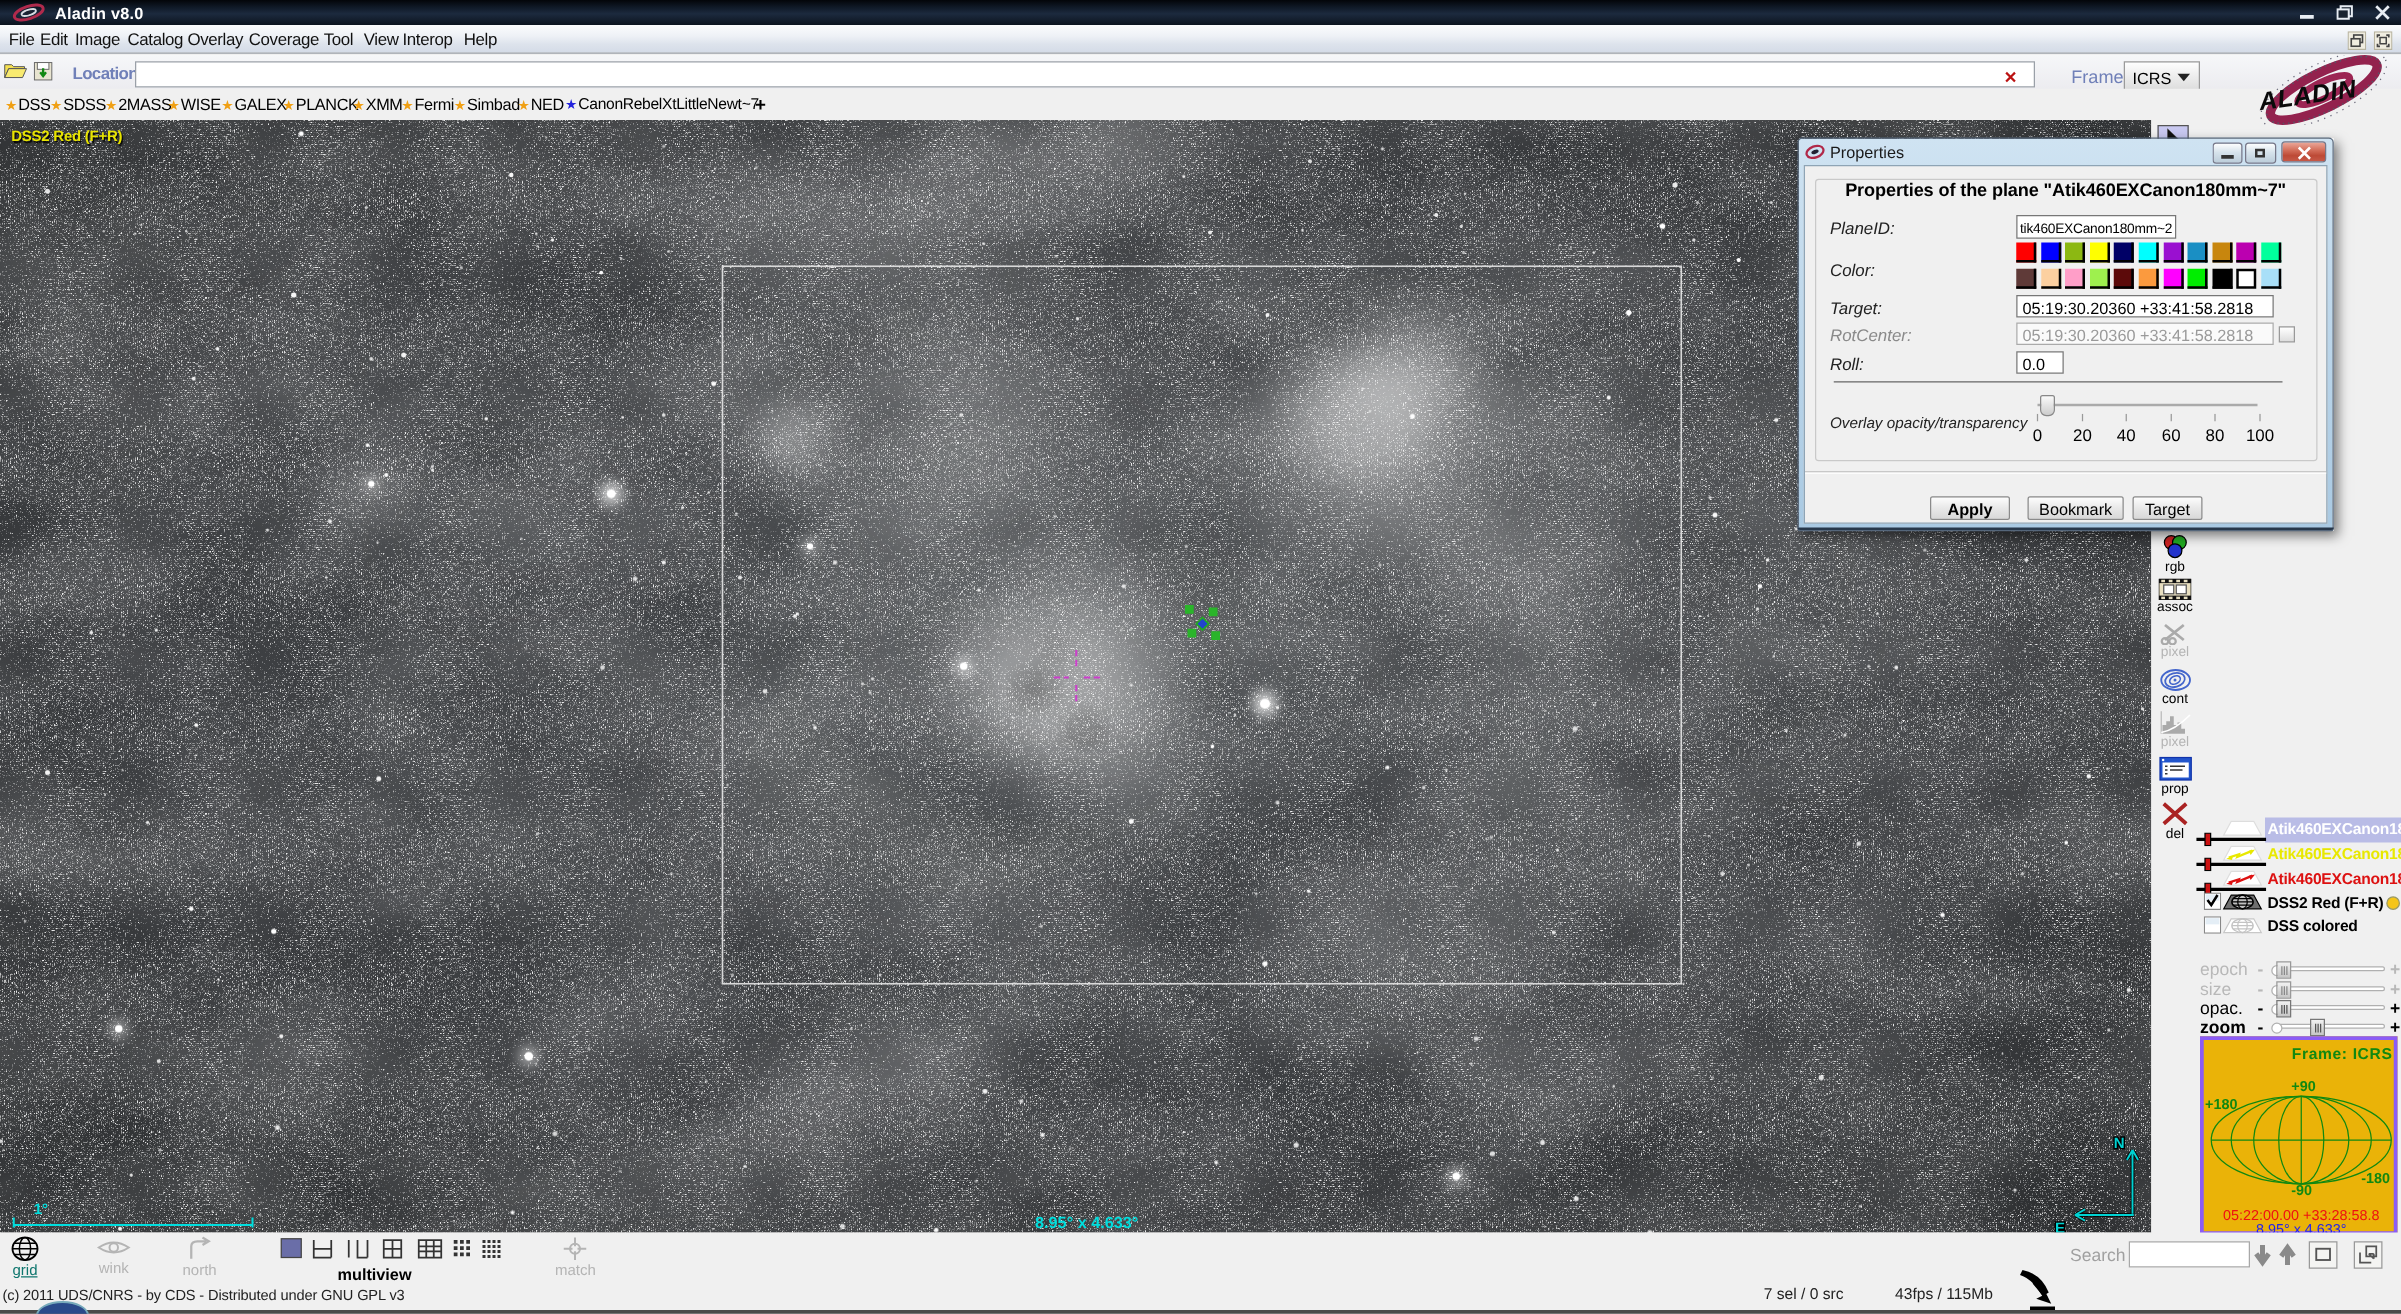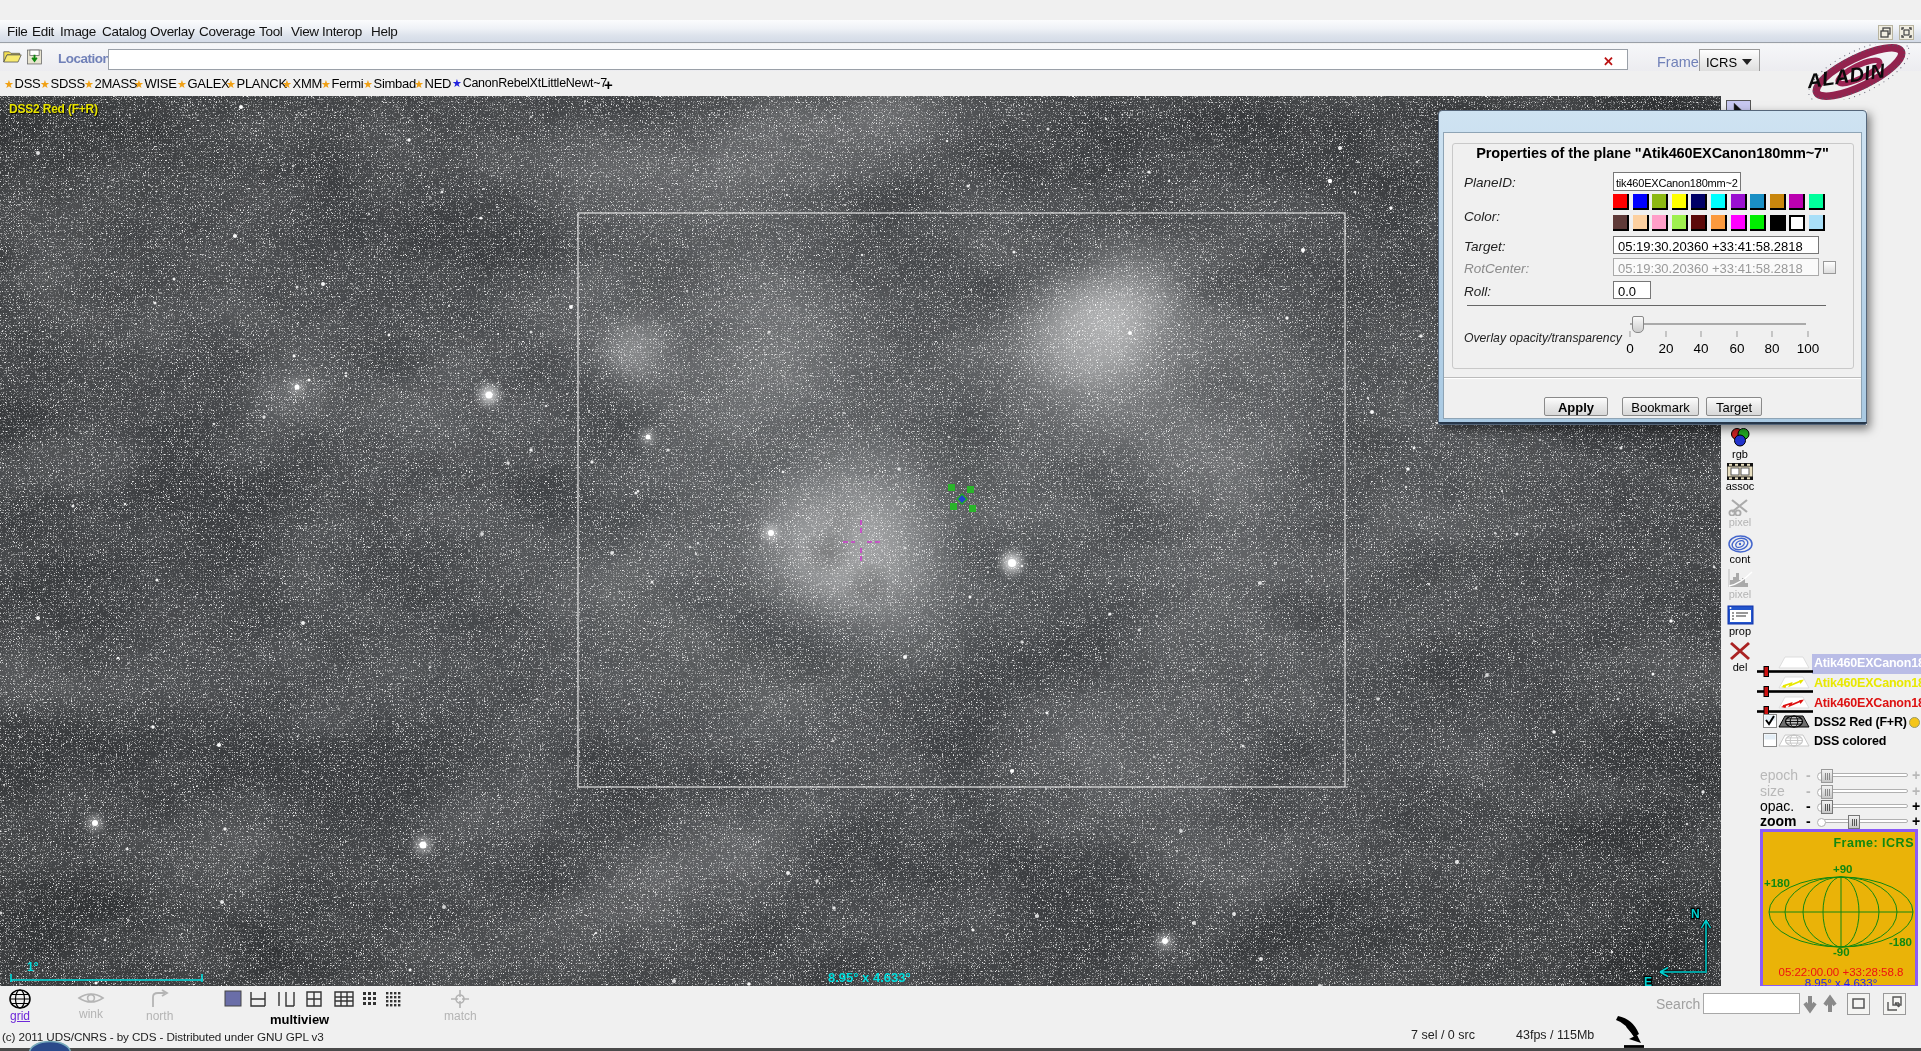--- a/index.html
+++ b/index.html
@@ -41,21 +41,21 @@
 .sctl .mins{position:absolute;left:46px;top:0;font-weight:bold}
 .sctl .plus{position:absolute;left:152px;top:0;font-weight:bold}
 .strack{position:absolute;left:58px;top:6px;width:90px;height:4px;background:#fff;border:1px solid #b0b0b0;border-radius:3px}.strack::before{content:"";position:absolute;left:-2px;top:-2px;width:7px;height:7px;border-radius:50%;background:#fff;border:1px solid #b0b0b0}
 .sthumb{position:absolute;top:-5px;width:12px;height:14px;background:linear-gradient(#f2f2f2,#c6c6c6);border:1px solid #999;display:flex;align-items:center;justify-content:center;gap:1px}
 .sthumb i{display:block;width:1px;height:7px;background:#888}
 .sctl.en .sthumb{border-color:#777}.sctl.en .sthumb i{background:#555}
 
 #globepanel{position:absolute;left:39px;top:733px;width:158px;height:159px;background:#eab308;border:3px solid #8b5cf6}
 
 #bottombar{position:absolute;left:0;top:986px;width:1921px;height:65px;background:#f0f0f0}
-.bico{position:absolute;top:3px;text-align:center;font-size:12px;color:#6d28d9}
+.bico{position:absolute;top:3px;text-align:center;font-size:12px;color:#0f766e}
 .bico.dis{color:#b4b4b4}
 .bico svg{display:block;margin:0 auto}
 #copyright{position:absolute;left:2px;top:44px;font-size:11.7px;color:#222;letter-spacing:-0.1px}
 #searchlbl{position:absolute;left:1656px;top:10px;font-size:14px;color:#a0a0a0}
 #searchbox{position:absolute;left:1703px;top:7px;width:97px;height:21px;background:#fff;border:1px solid #a8a8a8}
 
 #botstrip{position:absolute;left:0;top:62px;width:1921px;height:3px;background:#4a4a4a}
 
 #dlg{position:absolute;left:1438px;top:110px;width:429px;height:315px;z-index:50;box-shadow:3px 4px 9px rgba(0,0,0,0.5)}
 #dlgframe{position:absolute;inset:0;background:linear-gradient(#cfe3f2,#a9c9e2);border:1px solid #55667a;border-radius:4px 4px 2px 2px}
@@ -63,20 +63,40 @@
 #dlgtitle .t{position:absolute;left:26px;top:4px}
 #dlgbody{position:absolute;left:5px;top:22px;right:5px;bottom:6px;background:#f0f0f0;border:1px solid #8ea4b5}
 #dlgbotline{position:absolute;left:0;bottom:1px;width:100%;height:2px;background:#27374a;border-radius:0 0 2px 2px}
 .dbtn{position:absolute;height:19px;background:linear-gradient(#fdfdfd,#eaeaea 45%,#d8d8d8);border:1px solid #8a8a8a;border-radius:2px;font-size:13px;text-align:center;color:#000}
 .ditalic{position:absolute;font-style:italic;font-size:13.5px;color:#222}
 .dinput{position:absolute;background:#fff;border:1px solid #777;font-size:13px;color:#000;white-space:nowrap;overflow:hidden}
 .sw{position:absolute;width:16px;height:16px;border-right:2px solid #000;border-bottom:2px solid #000}
 </style></head><body>
 <div id="app">
 
+<div id="titlebar">
+  <svg style="position:absolute;left:8px;top:2px" width="30" height="16" viewBox="0 0 30 16">
+    <ellipse cx="15" cy="8" rx="12" ry="5" fill="none" stroke="#b02a4c" stroke-width="2.4" transform="rotate(-18 15 8)"></ellipse>
+    <ellipse cx="15" cy="8" rx="6" ry="2.2" fill="none" stroke="#d8dce2" stroke-width="1.4" transform="rotate(-18 15 8)"></ellipse>
+    <ellipse cx="15" cy="8" rx="3" ry="1.2" fill="#1a2230" transform="rotate(-18 15 8)"></ellipse>
+  </svg>
+  <div class="ttl">Aladin v8.0</div>
+  <div id="tbtns">
+    <svg width="14" height="12" viewBox="0 0 14 12">
+          <rect x="1" y="8" width="11" height="3" fill="#e8edf3"></rect>
+        </svg>
+    <svg width="14" height="12" viewBox="0 0 14 12">
+          <rect x="3.5" y="1" width="9" height="8" fill="none" stroke="#e8edf3" stroke-width="1.6"></rect>
+          <rect x="1" y="3.5" width="9" height="7.5" fill="#18222f" stroke="#e8edf3" stroke-width="1.6"></rect>
+        </svg>
+    <svg width="14" height="12" viewBox="0 0 14 12">
+          <path d="M2 1 L12 11 M12 1 L2 11" stroke="#e8edf3" stroke-width="2.2"></path>
+        </svg>
+  </div>
+</div>
 
 <div id="toolbar">
   <svg style="position:absolute;left:3px;top:4px" width="19" height="17" viewBox="0 0 24 20">
     <path d="M1 17 L1 4 L8 4 L10 6 L21 6 L21 8 L5 8 Z" fill="#f5e050" stroke="#555" stroke-width="1"></path>
     <path d="M1 17 L5 8 L23 8 L19 17 Z" fill="#f8ea70" stroke="#555" stroke-width="1"></path>
   </svg>
   <svg style="position:absolute;left:26px;top:4px" width="17" height="18" viewBox="0 0 22 22">
     <rect x="2" y="2" width="18" height="18" fill="#e8e4d0" stroke="#666"></rect>
     <rect x="5" y="2" width="12" height="7" fill="#fff" stroke="#666"></rect>
     <path d="M11 8 v7 M8 12 l3 4 3-4" fill="none" stroke="#118811" stroke-width="2.4"></path>
@@ -1366,20 +1386,38 @@
 <line x1="10" y1="32.5" x2="30" y2="32.5" stroke="#000" stroke-width="2.8"></line>
       </svg>
   <div id="botstrip"></div>
   <svg style="position:absolute;left:22px;top:54px" width="56" height="11" viewBox="0 0 56 14">
         <ellipse cx="28" cy="16" rx="26" ry="14" fill="#2a4a8a" stroke="#7ab" stroke-width="2"></ellipse>
       </svg>
 </div>
 
 <div id="dlg">
  <div id="dlgframe"></div>
+ <div id="dlgtitle">
+   <svg style="position:absolute;left:6px;top:4px" width="16" height="15" viewBox="0 0 16 15">
+          <ellipse cx="8" cy="7.5" rx="7" ry="4.5" fill="none" stroke="#b02848" stroke-width="1.8" transform="rotate(-20 8 7.5)"></ellipse>
+          <ellipse cx="8" cy="7.5" rx="3" ry="1.6" fill="#223" transform="rotate(-20 8 7.5)"></ellipse>
+        </svg>
+   <span class="t">Properties</span>
+   <div style="position:absolute;right:73px;top:4px;width:24px;height:17px;background:linear-gradient(#fdfefe,#d7e3ec 45%,#bccdda);border:1px solid #778;border-radius:3px">
+     <div style="position:absolute;left:6px;top:9px;width:10px;height:3px;background:#333"></div>
+   </div>
+   <div style="position:absolute;right:46px;top:4px;width:25px;height:17px;background:linear-gradient(#fdfefe,#d7e3ec 45%,#bccdda);border:1px solid #778;border-radius:3px">
+     <div style="position:absolute;left:7px;top:4px;width:8px;height:7px;border:2px solid #333"></div>
+   </div>
+   <div style="position:absolute;right:6px;top:3px;width:36px;height:17px;background:linear-gradient(#eba89a,#d4705c 40%,#bd4a36 70%,#c65948);border:1px solid #778;border-radius:3px">
+     <svg style="position:absolute;left:11px;top:3px" width="13" height="11" viewBox="0 0 13 11">
+            <path d="M2 1 L11 10 M11 1 L2 10" stroke="#fff" stroke-width="2"></path>
+          </svg>
+   </div>
+ </div>
  <div id="dlgbody">
 
 <div style="position:absolute;left:8px;top:10px;width:402px;height:226px;border:1px solid #c9c9c9;border-radius:3px"></div>
 <div style="position:absolute;left:0;top:12px;width:100%;text-align:center;font-size:14.5px;font-weight:bold;color:#000;letter-spacing:-0.1px">Properties of the plane "Atik460EXCanon180mm~7"</div>
 <div class="ditalic" style="left:20px;top:42px">PlaneID:</div>
 <div class="dinput" style="left:169px;top:39px;width:128px;height:19px;padding:4px 0 12px 2px;font-size:11px;letter-spacing:-0.2px">tik460EXCanon180mm~2</div>
 <div class="ditalic" style="left:20px;top:76px">Color:</div>
 <div class="sw" style="left:169px;top:61px;background:#ff0000"></div>
 <div class="sw" style="left:189px;top:61px;background:#0000ff"></div>
 <div class="sw" style="left:208px;top:61px;background:#8cb812"></div>

